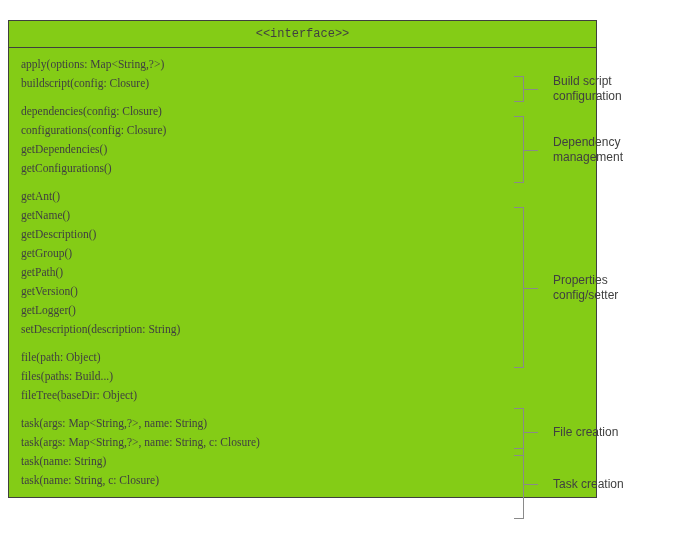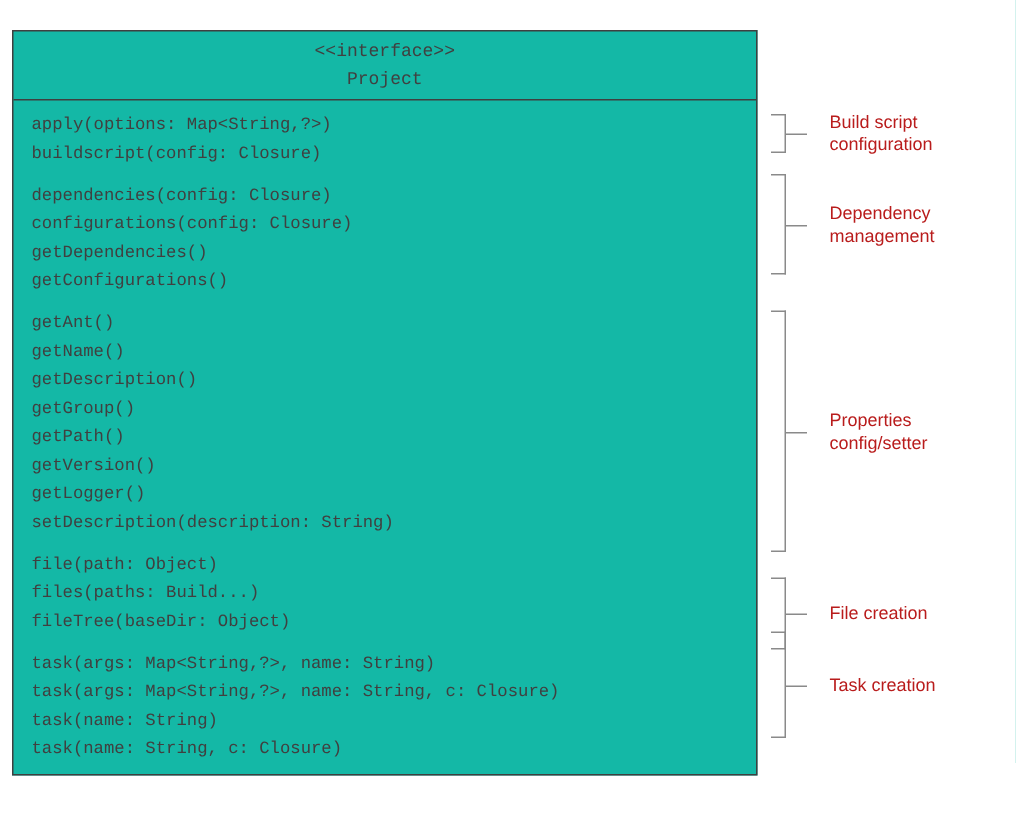--- a/index.html
+++ b/index.html
@@ -10,83 +10,82 @@
     height: 552px;
     background: #ffffff;
     overflow: hidden;
   }
 
   
   .class-box {
     position: absolute;
     left: 8px;
     top: 20px;
-    width: 497px;
+    width: 589px;
     border: 1px solid #3f3f3f;
-    background: #14b8a6;
+    background: #84cc16;
   }
   .hdr {
     text-align: center;
     padding: 4px 0 3px 0;
     border-bottom: 1px solid #3f3f3f;
     font-family: "Liberation Mono", "DejaVu Sans Mono", monospace;
     font-size: 12px;
     line-height: 19px;
     color: #404040;
   }
   .methods { padding: 7px 12px 7px 12px; }
   .sec + .sec { margin-top: 9px; }
   .m {
-    font-family: Liberation Mono, monospace;
+    font-family: Liberation Serif, serif;
     font-size: 11.5px;
     line-height: 19px;
     color: #404040;
     white-space: pre;
   }
 
   
   .anno { position: absolute; left: 514px; width: 160px; }
   .g0 { top: 76px;  height: 26px; }
   .g1 { top: 116px; height: 67px; }
   .g2 { top: 207px; height: 161px; }
-  .g3 { top: 385px; height: 48px; }
-  .g4 { top: 421px; height: 71px; }
+  .g3 { top: 408px; height: 48px; }
+  .g4 { top: 448px; height: 71px; }
   .bracket {
     position: absolute;
     left: 0; top: 0; bottom: 0;
     width: 10px;
     border: 1px solid #8a8a8a;
     border-left: none;
   }
   .tick {
     position: absolute;
     left: 10px; top: 50%;
     width: 14px; height: 0;
     border-top: 1px solid #8a8a8a;
   }
   .label {
     position: absolute;
     left: 39px; top: 50%;
     transform: translateY(-50%);
     font-family: "Liberation Sans", sans-serif;
     font-size: 12px;
     line-height: 15px;
-    color: #b91c1c;
+    color: #404040;
     white-space: nowrap;
   }
 </style>
 </head>
 <body>
 
 <div class="canvas">
 
   <div class="class-box">
     <div class="hdr">
       <div>&lt;&lt;interface&gt;&gt;</div>
-      <div>Project</div>
     </div>
 
     <div class="methods">
 
       <div class="sec">
         <div class="m">apply(options: Map&lt;String,?&gt;)</div>
         <div class="m">buildscript(config: Closure)</div>
       </div>
 
       <div class="sec">

